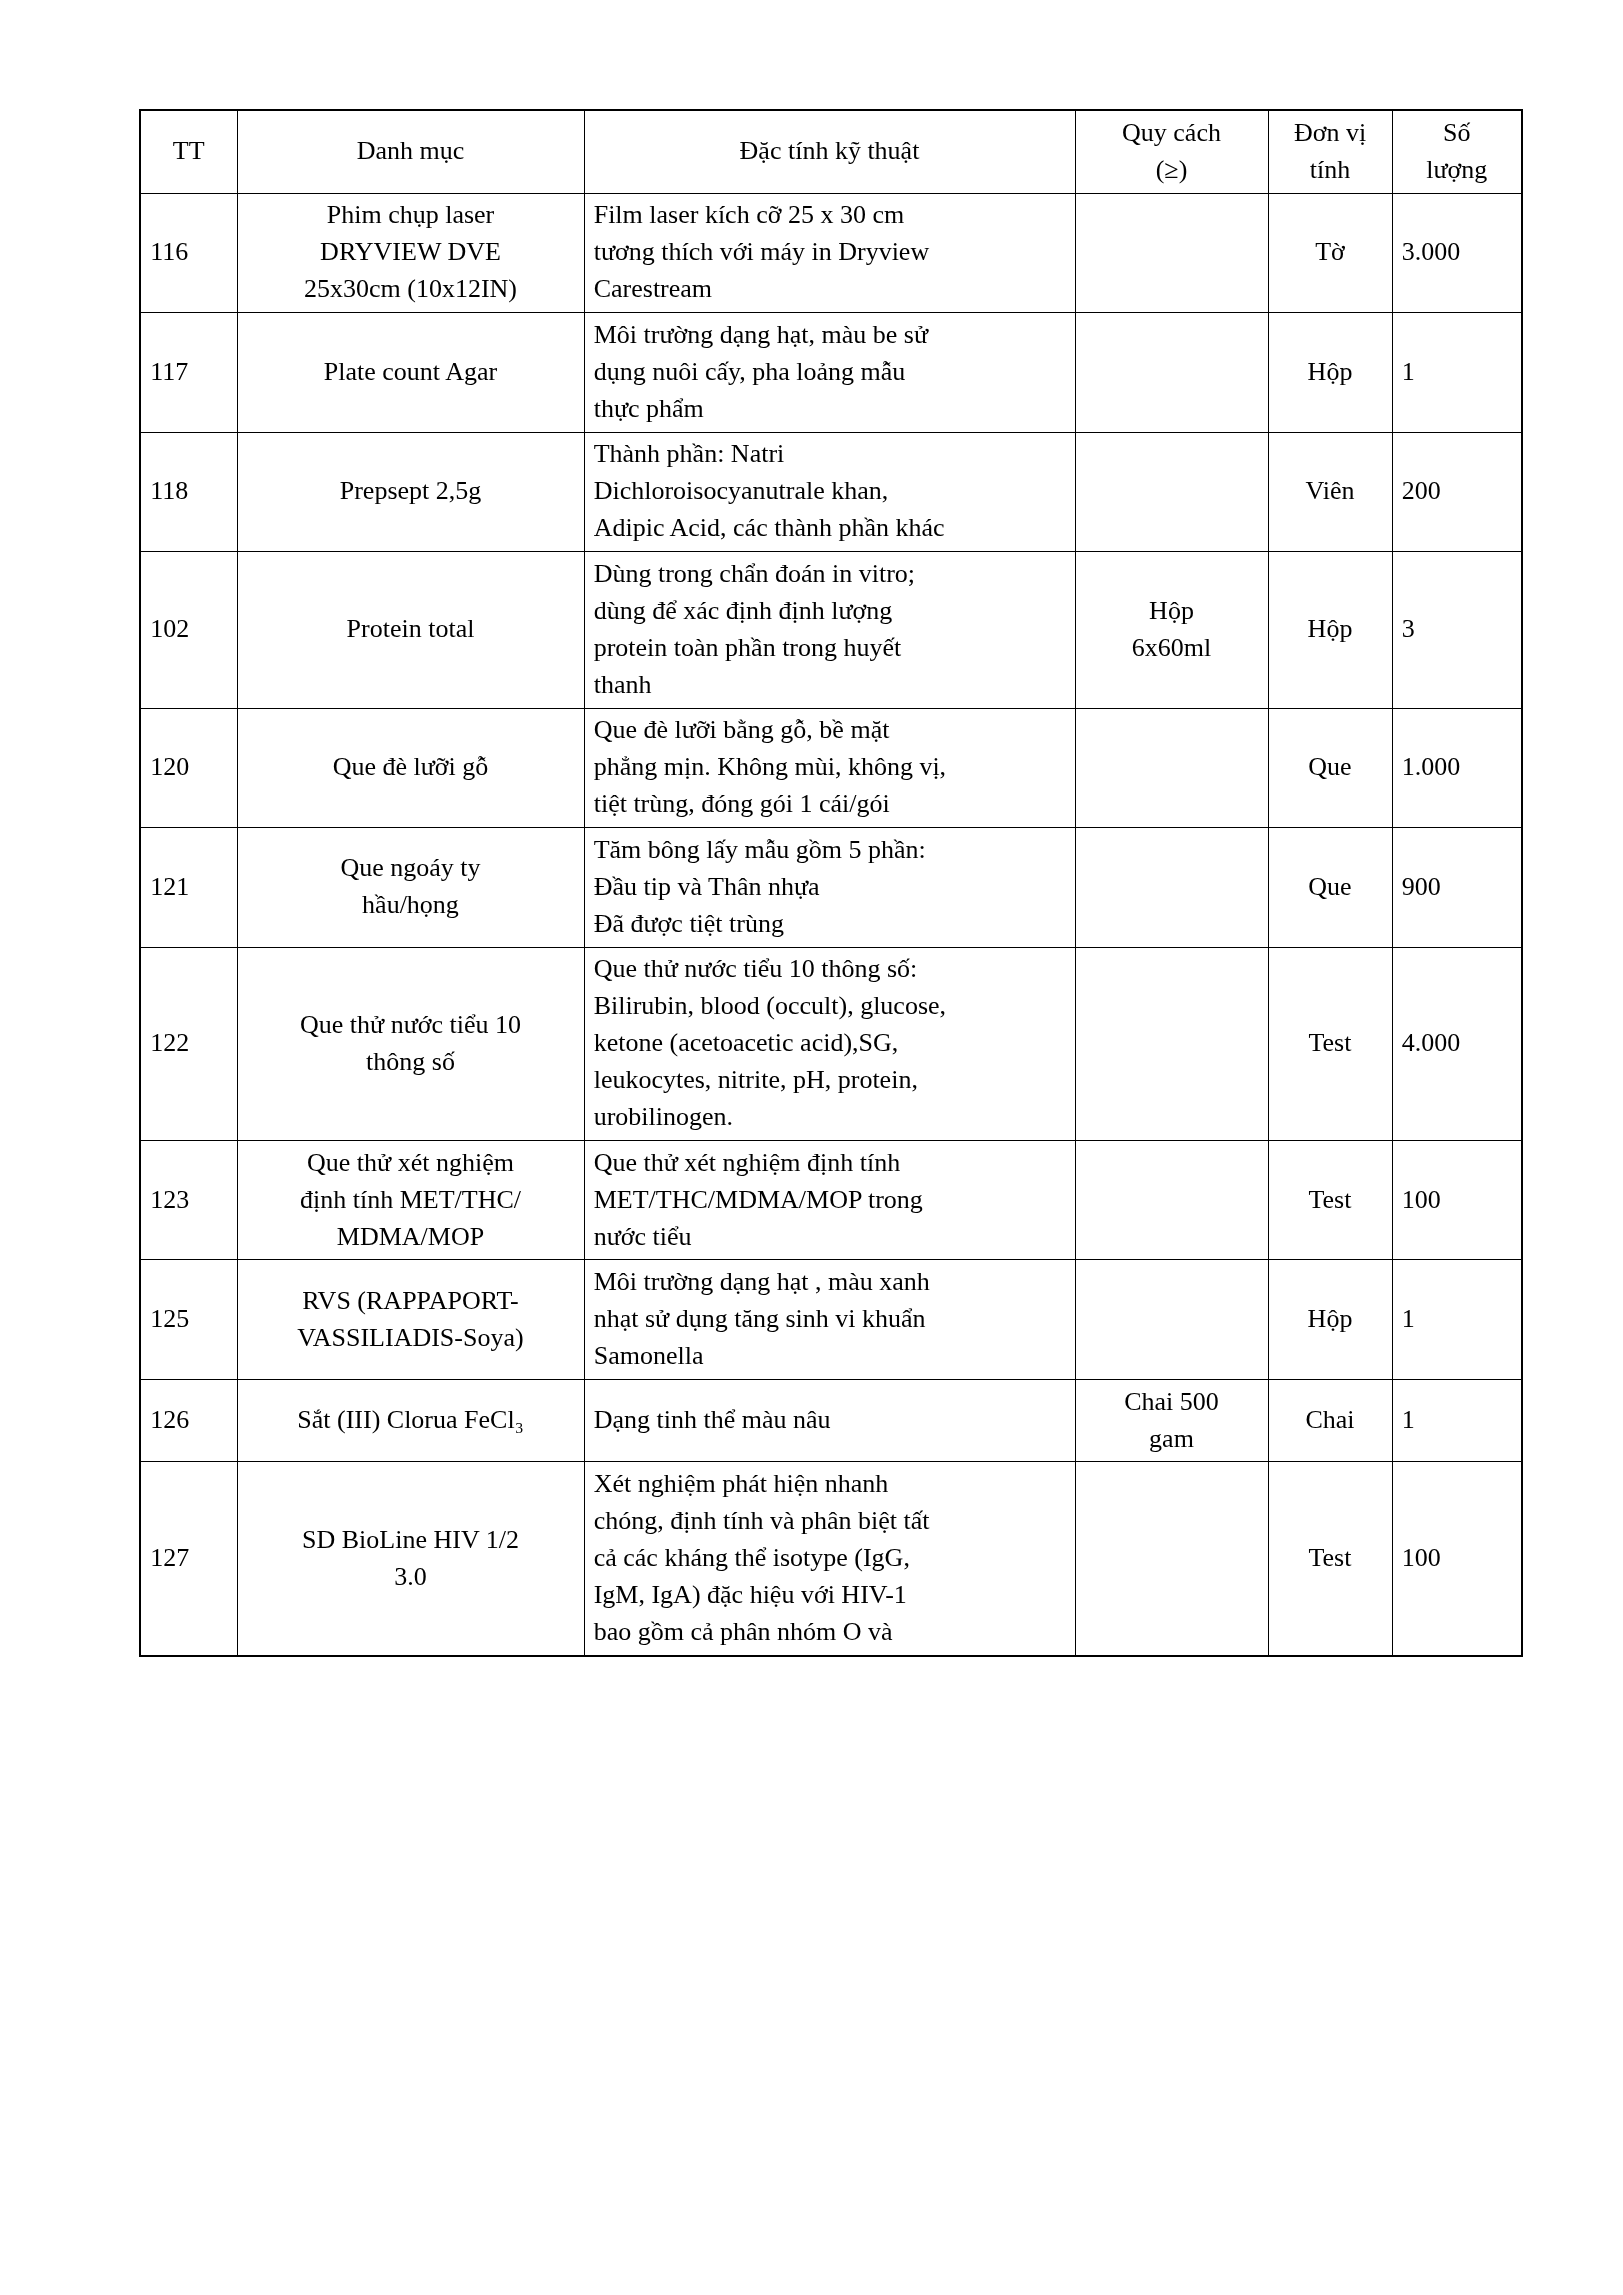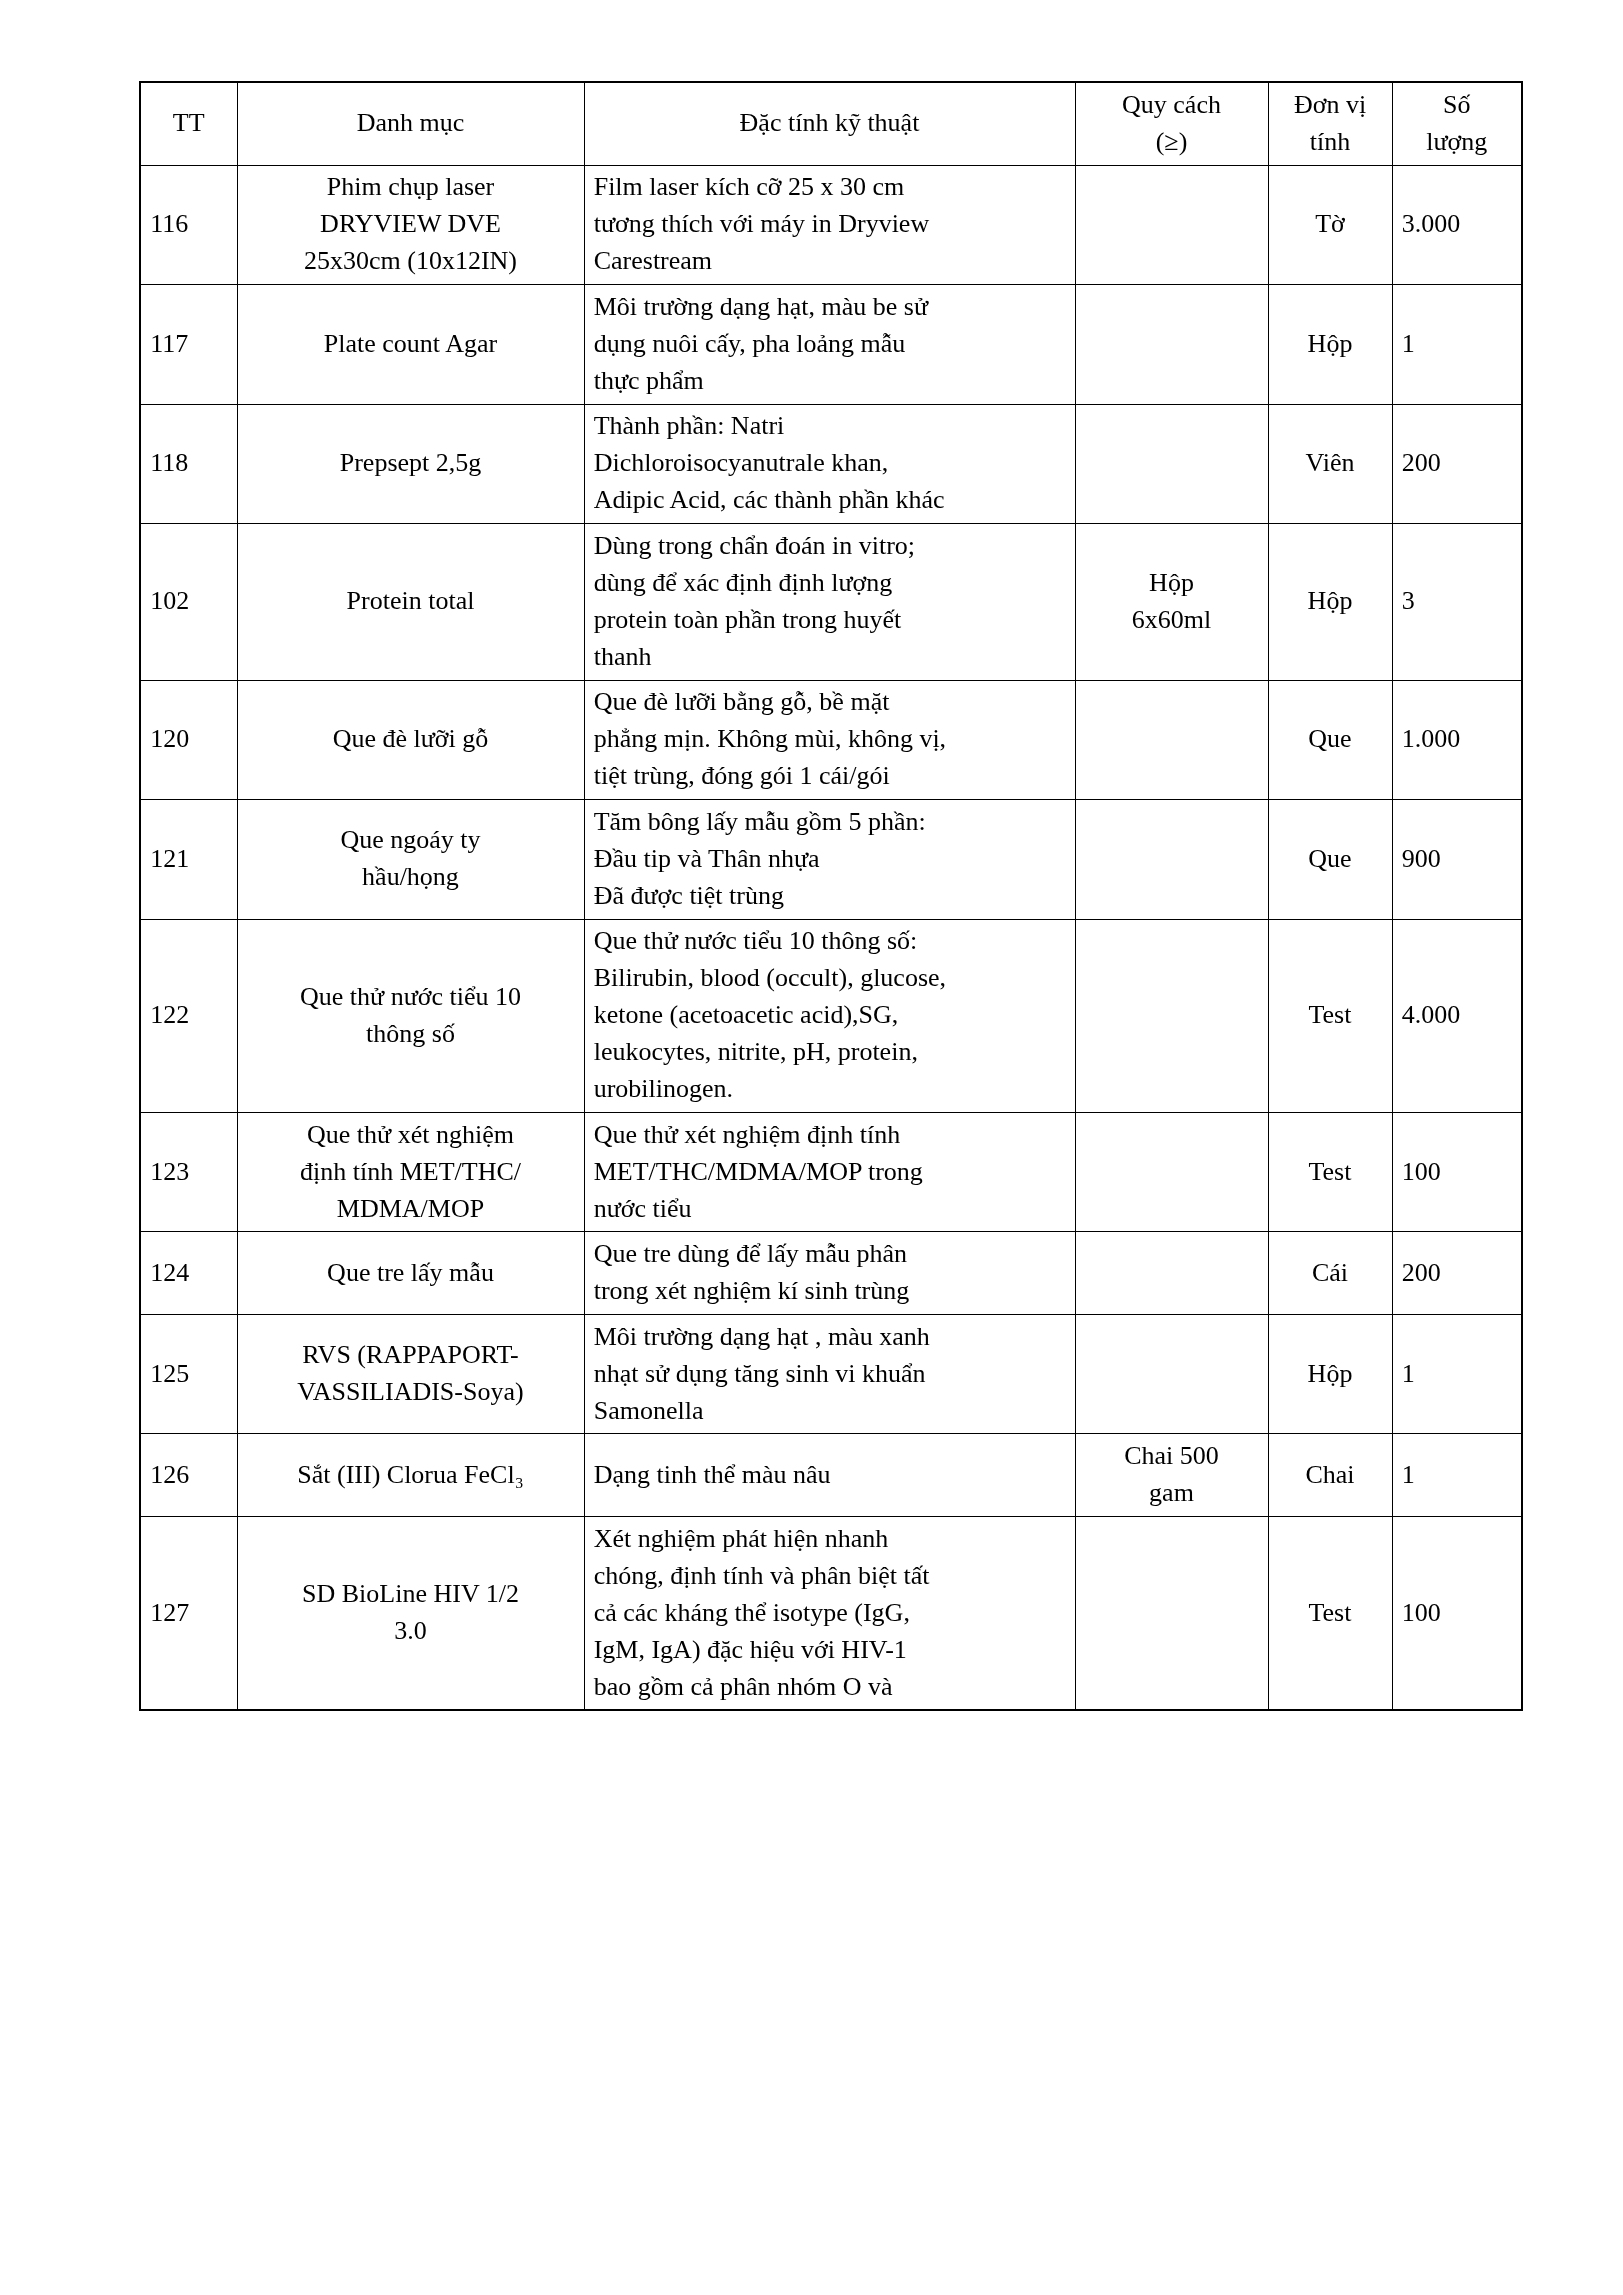--- a/index.html
+++ b/index.html
@@ -15,21 +15,21 @@
     color: #000000;
     position: relative;
     overflow: hidden;
   }
   .page {
     position: absolute;
     left: 0; top: 0;
     width: 1623px;
     height: 2295px;
     box-sizing: border-box;
-    padding: 81px 103px 0 139px;
+    padding: 109px 103px 0 139px;
   }
   table.catalog {
     border-collapse: collapse;
     table-layout: fixed;
     width: 1381px;
     border: 2px solid #000;
   }
   table.catalog td,
   table.catalog th {
     border: 1.3px solid #000;
@@ -181,29 +181,20 @@
 định tính MET/THC/
 MDMA/MOP</td>
           <td class="spec spec-lines">Que thử xét nghiệm định tính
 MET/THC/MDMA/MOP trong
 nước tiểu</td>
           <td class="pack spec-lines"></td>
           <td class="unit">Test</td>
           <td class="qty">100</td>
         </tr>
         <tr>
-          <td class="tt">124</td>
-          <td class="name name-lines">Que tre lấy mẫu</td>
-          <td class="spec spec-lines">Que tre dùng để lấy mẫu phân
-trong xét nghiệm kí sinh trùng</td>
-          <td class="pack spec-lines"></td>
-          <td class="unit">Cái</td>
-          <td class="qty">200</td>
-        </tr>
-        <tr>
           <td class="tt">125</td>
           <td class="name name-lines">RVS (RAPPAPORT-
 VASSILIADIS-Soya)</td>
           <td class="spec spec-lines">Môi trường dạng hạt , màu xanh
 nhạt sử dụng tăng sinh vi khuẩn
 Samonella</td>
           <td class="pack spec-lines"></td>
           <td class="unit">Hộp</td>
           <td class="qty">1</td>
         </tr>

